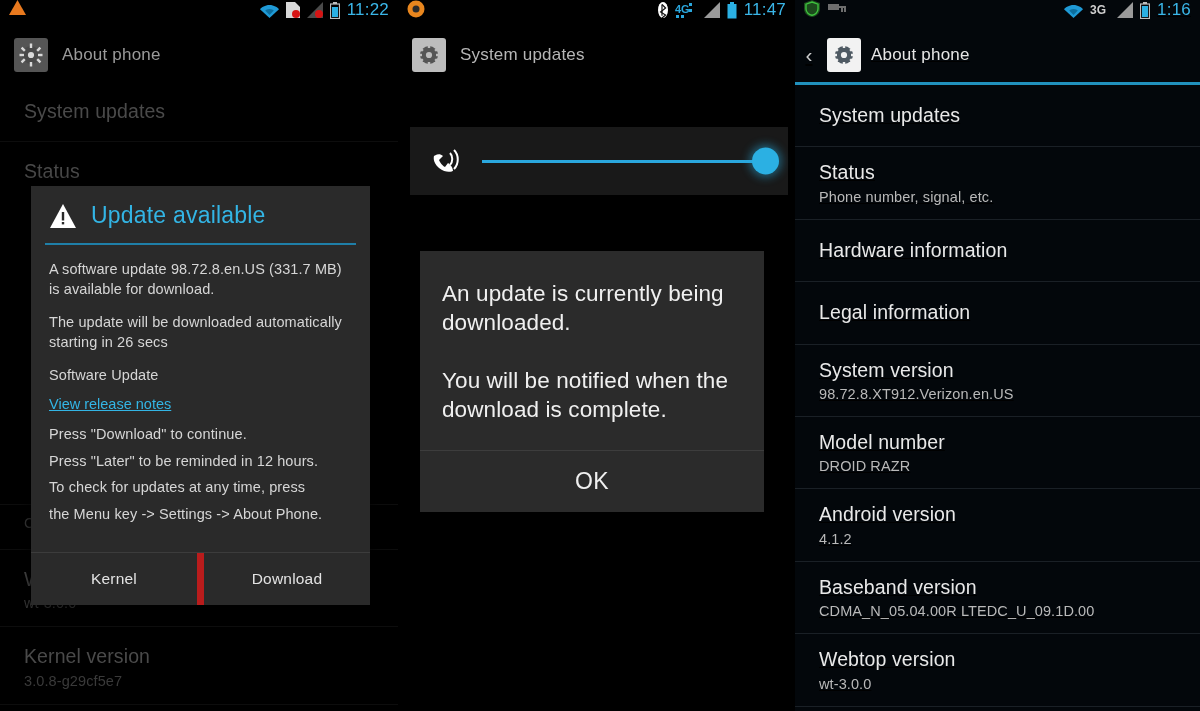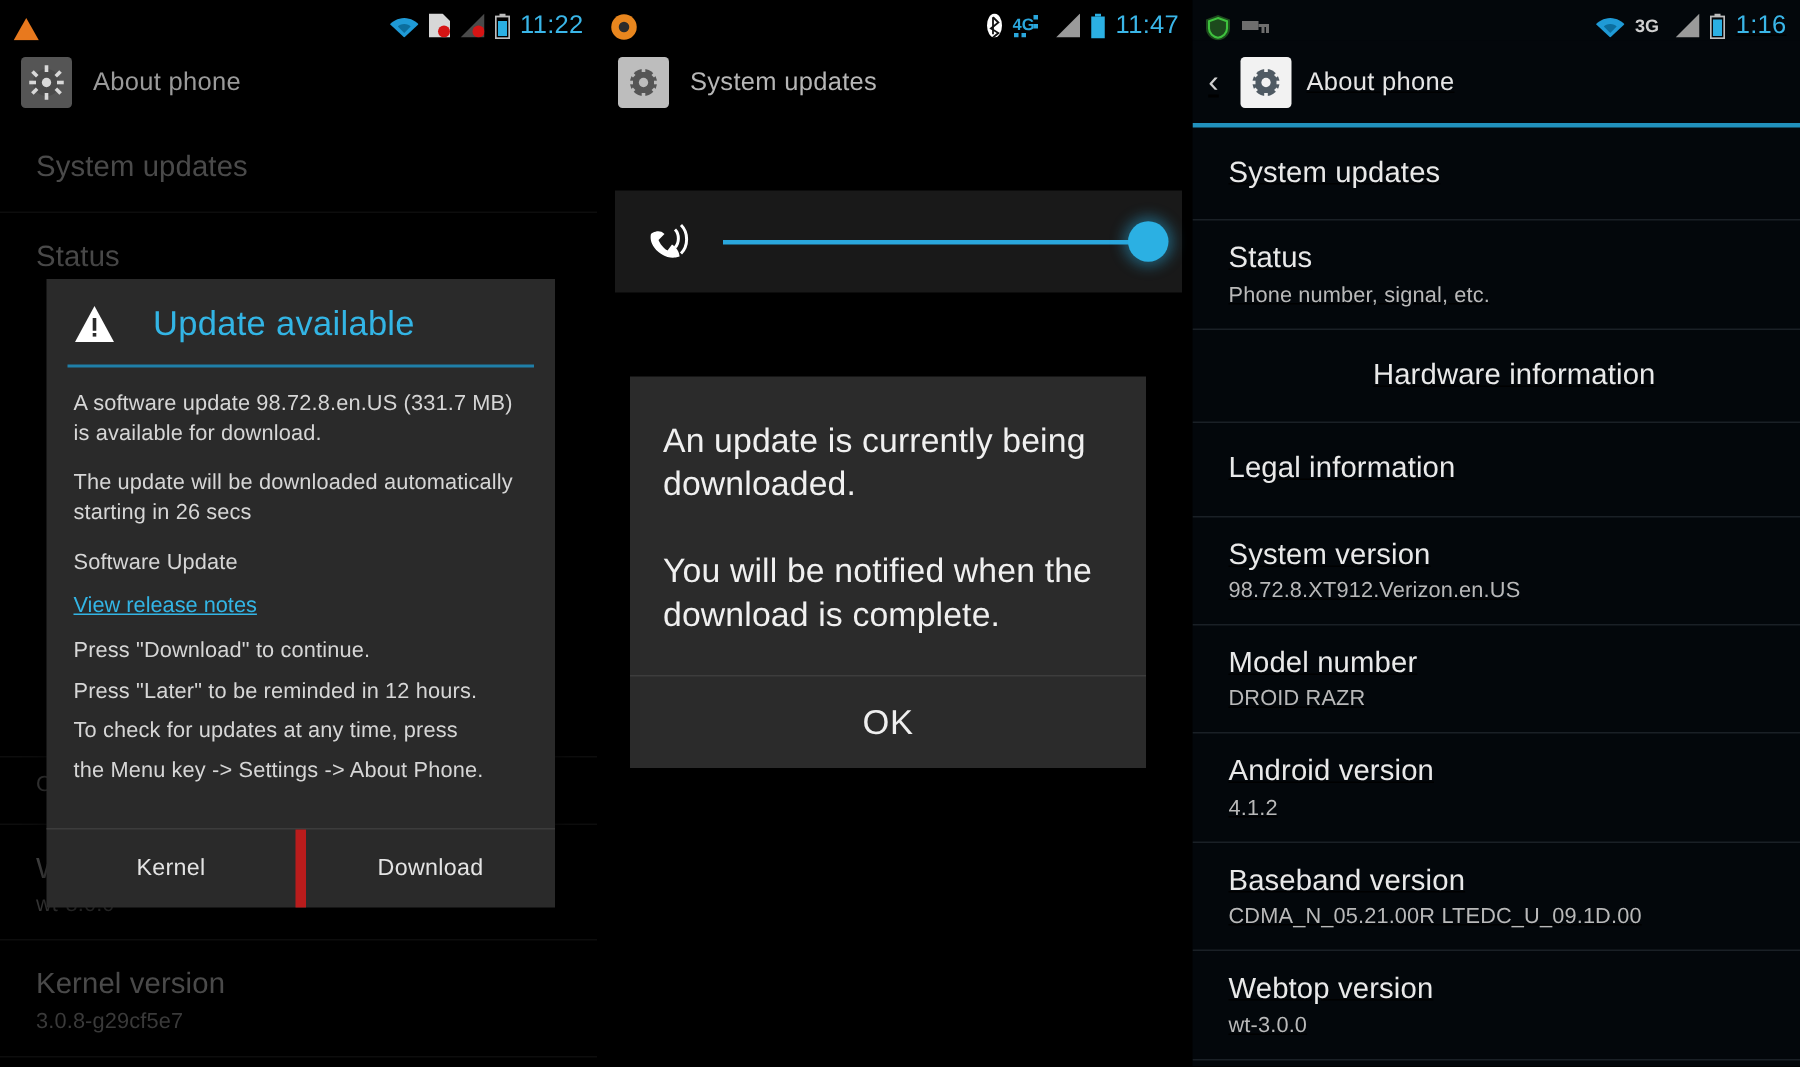--- a/index.html
+++ b/index.html
@@ -25,21 +25,21 @@
   }
   .panel-left   { width: 398px; background: #000; }
   .panel-mid    { width: 397px; background: #000; }
   .panel-right  { width: 405px; background: #03070b; text-decoration: underline; }
 
   
   .statusbar {
     position: relative;
     height: 27px;
     display: flex;
-    align-items: flex-end;
+    align-items: flex-start;
     padding: 0 9px;
     background: #000;
     color: #2fb5e5;
     font-size: 16px;
   }
   .sb-left  { display: flex; align-items: center; gap: 8px; }
   .sb-right { margin-left: auto; display: flex; align-items: center; gap: 7px; }
   .sb-clock { font-size: 17px; color: #3ab6e8; letter-spacing: .2px; font-family: "Liberation Sans", sans-serif; }
 
   
@@ -112,21 +112,21 @@
   .dialog {
     position: absolute;
     background: #2a2a2a;
     box-shadow: 0 0 14px rgba(0,0,0,.9);
     z-index: 40;
   }
   .dlg-update {
     left: 31px; top: 186px; width: 339px;
   }
   .dlg-head {
-    display: flex; align-items: center; gap: 25px;
+    display: flex; align-items: center; gap: 14px;
     padding: 16px 18px 14px 18px;
   }
   .dlg-head-title {
     color: #33b5e5;
     font-size: 23px;
     letter-spacing: .2px;
   }
   .dlg-head-rule { height: 2px; background: #1f7fa8; margin: 0 14px; }
   .dlg-body { padding: 14px 18px 10px 18px; }
   .dlg-p {
@@ -489,41 +489,41 @@
     <div class="accent-rule"></div>
 
     <div class="list">
       <div class="list-item" style="padding-top:19px;padding-bottom:19px;">
         <div class="li-title">System updates</div>
       </div>
       <div class="list-item" style="padding-top:14px;padding-bottom:14px;">
         <div class="li-title">Status</div>
         <div class="li-sub">Phone number, signal, etc.</div>
       </div>
-      <div class="list-item" style="padding-top:19px;padding-bottom:19px;text-align:center;">
+      <div class="list-item" style="padding-top:19px;padding-bottom:19px;">
         <div class="li-title">Hardware information</div>
       </div>
       <div class="list-item" style="padding-top:19px;padding-bottom:19px;">
         <div class="li-title">Legal information</div>
       </div>
       <div class="list-item" style="padding-top:14px;padding-bottom:14px;">
         <div class="li-title">System version</div>
         <div class="li-sub">98.72.8.XT912.Verizon.en.US</div>
       </div>
       <div class="list-item" style="padding-top:14px;padding-bottom:14px;">
         <div class="li-title">Model number</div>
         <div class="li-sub">DROID RAZR</div>
       </div>
       <div class="list-item" style="padding-top:14px;padding-bottom:14px;">
         <div class="li-title">Android version</div>
         <div class="li-sub">4.1.2</div>
       </div>
       <div class="list-item" style="padding-top:14px;padding-bottom:14px;">
         <div class="li-title">Baseband version</div>
-        <div class="li-sub">CDMA_N_05.21.00R LTEDC_U_09.1D.00</div>
+        <div class="li-sub">CDMA_N_05.04.00R LTEDC_U_09.1D.00</div>
       </div>
       <div class="list-item" style="padding-top:14px;padding-bottom:14px;">
         <div class="li-title">Webtop version</div>
         <div class="li-sub">wt-3.0.0</div>
       </div>
     </div>
   </div>
 
 </div>
 

